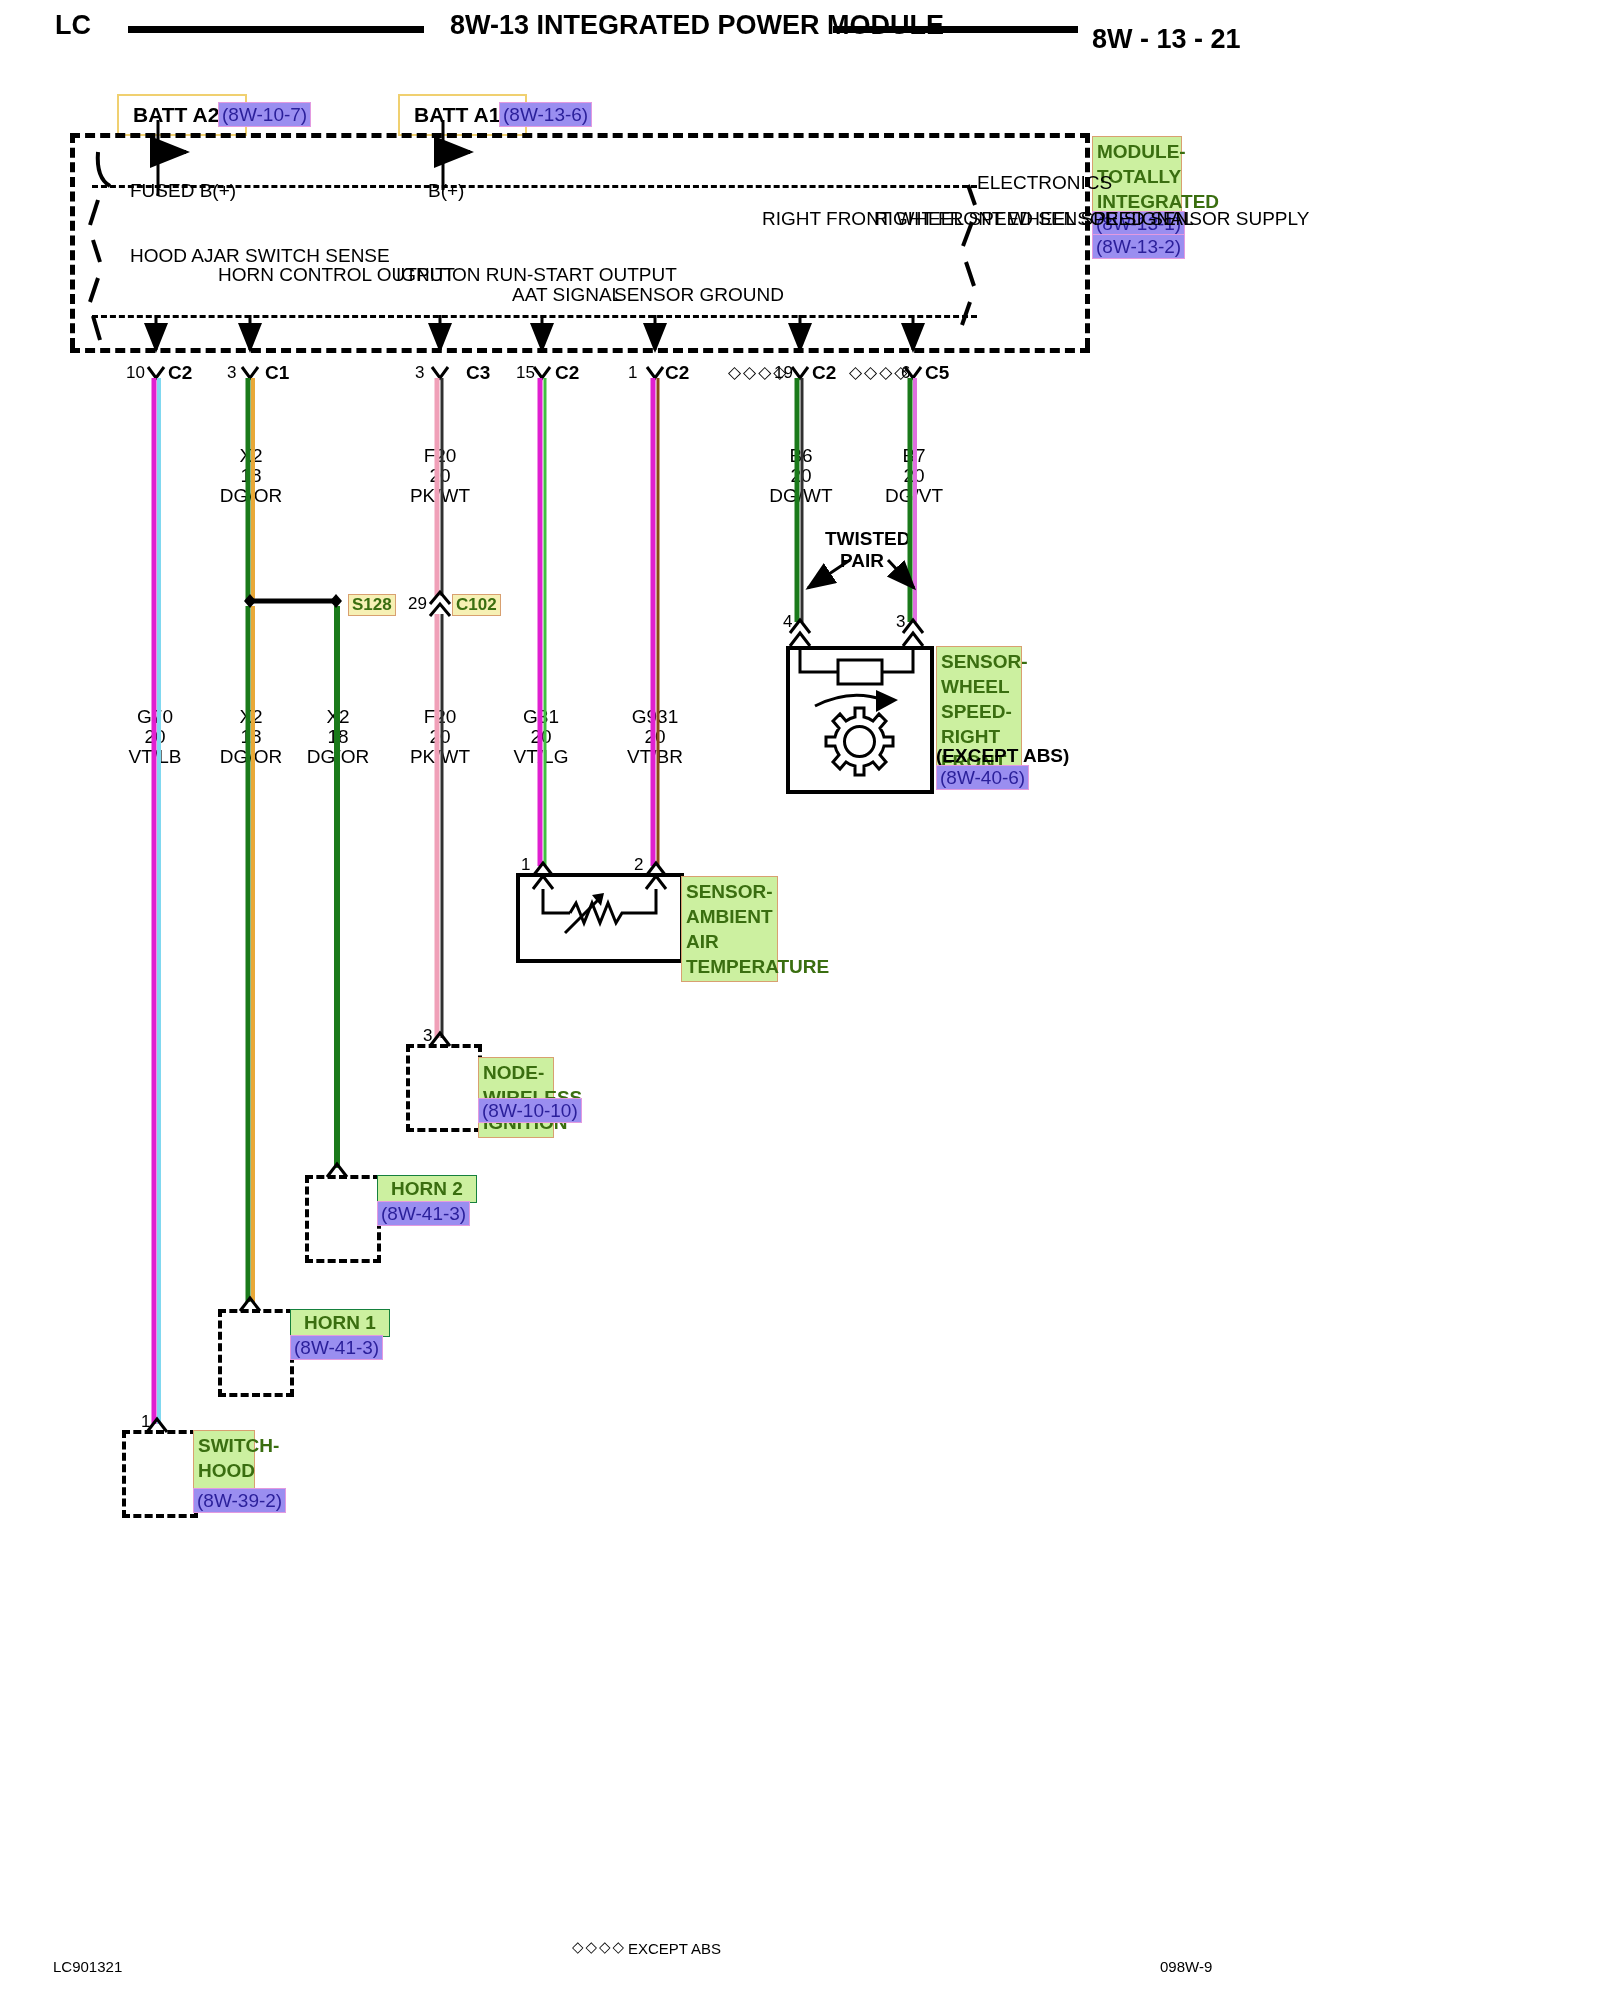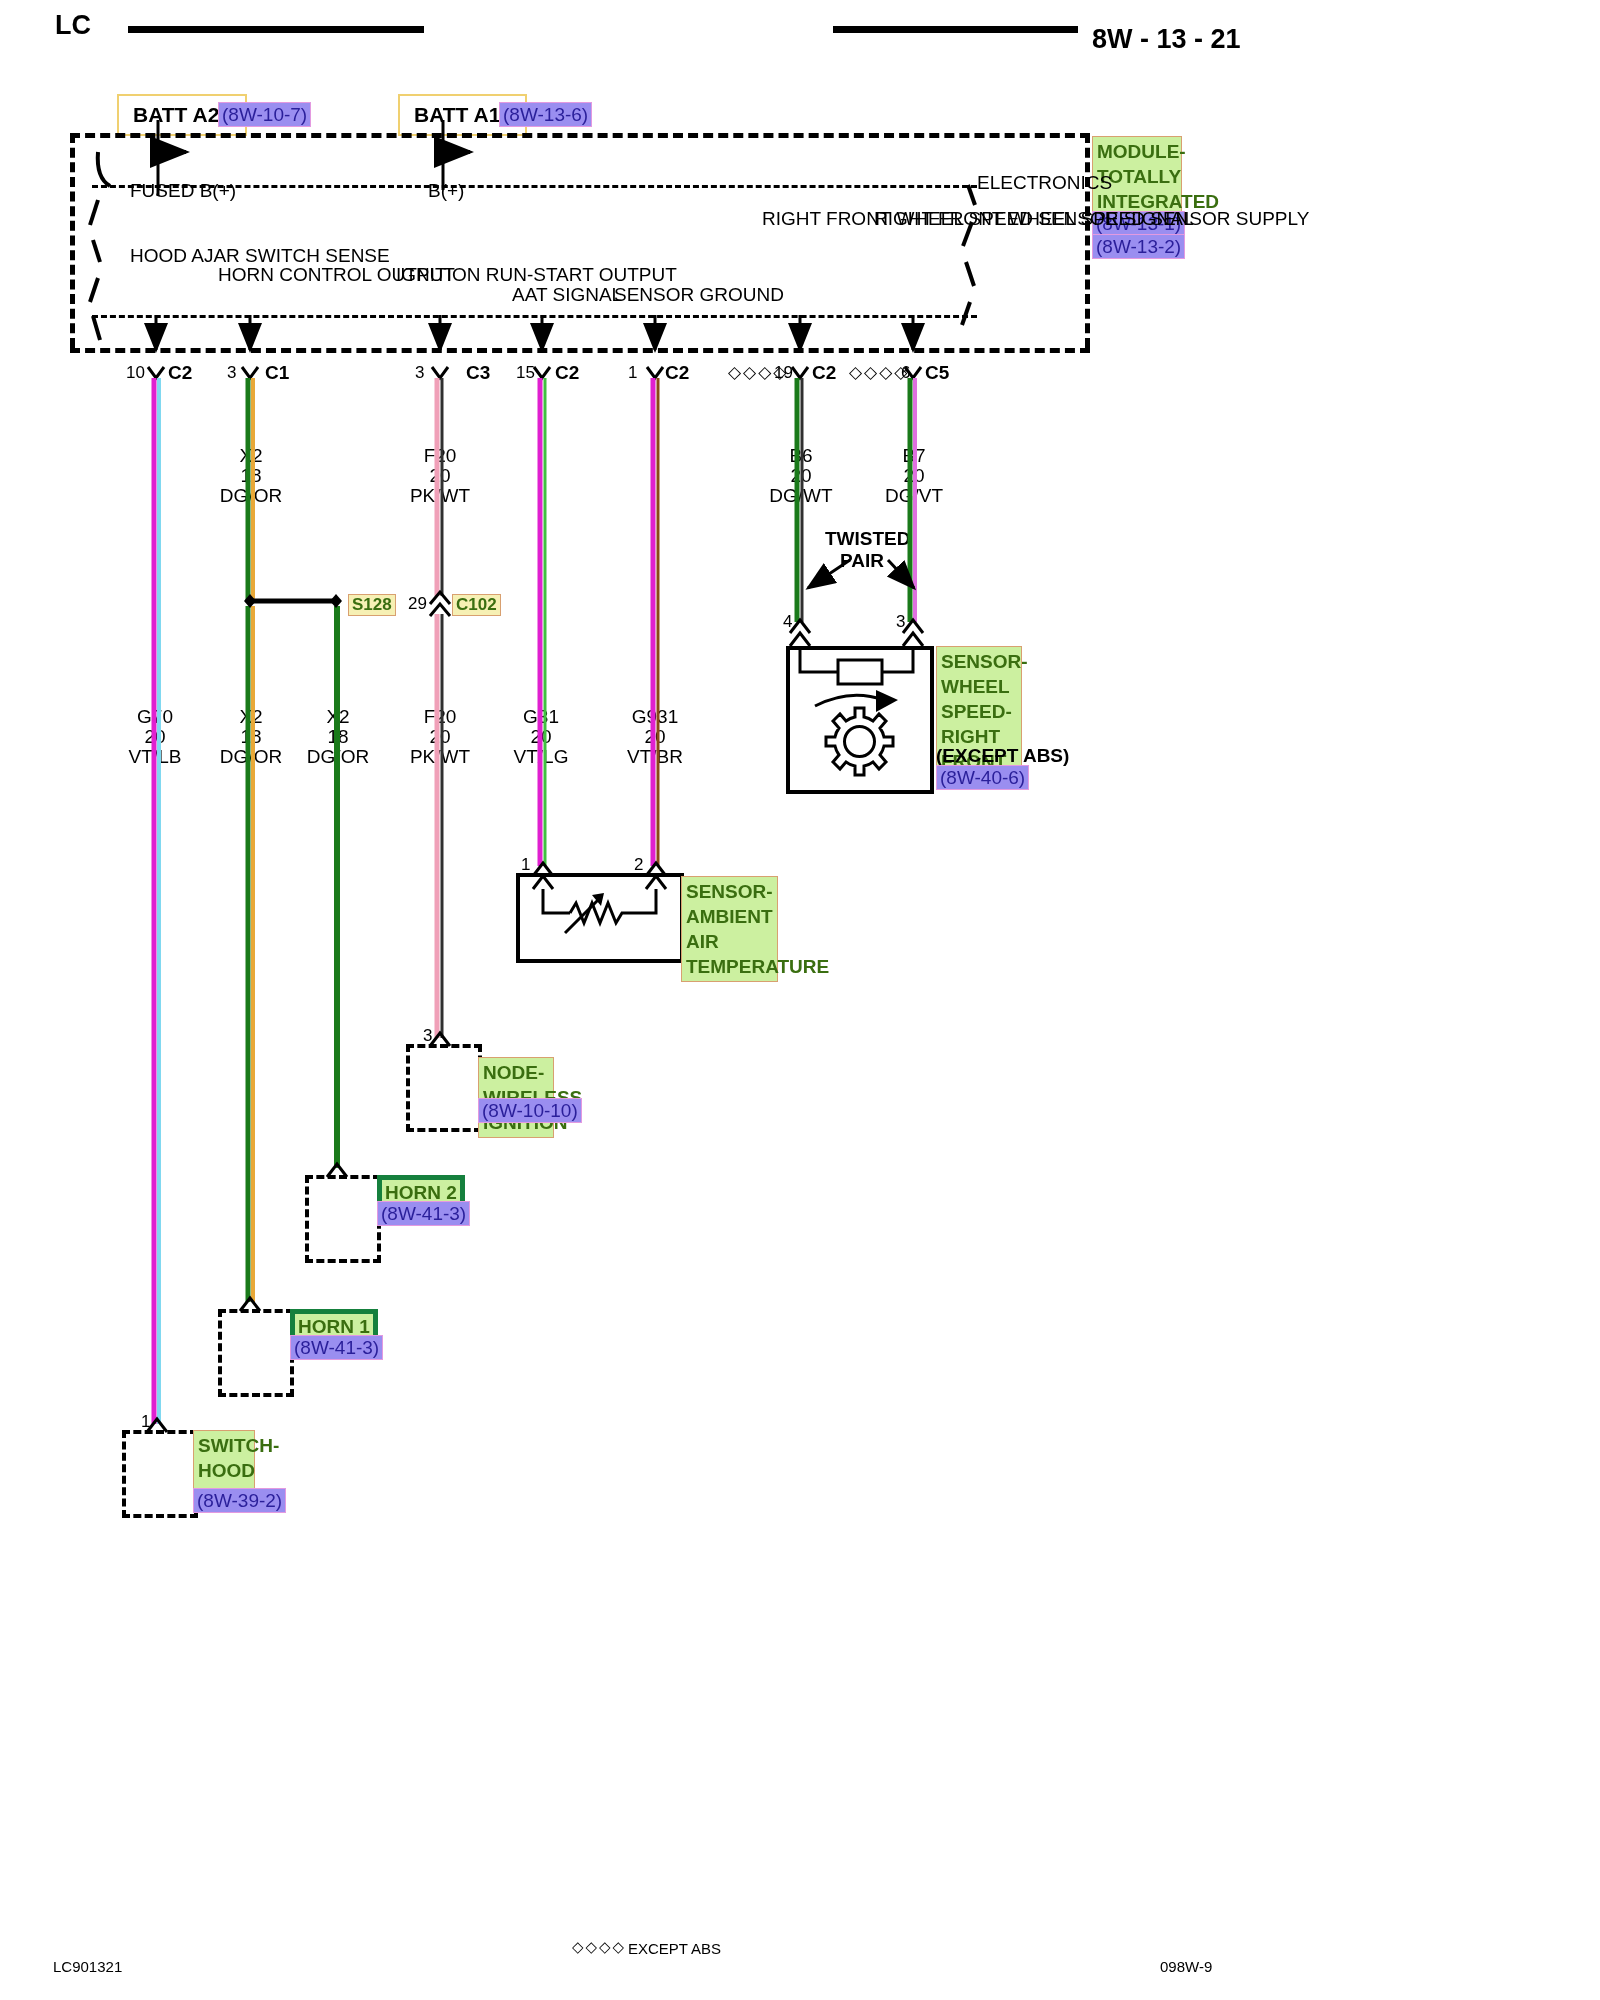--- a/index.html
+++ b/index.html
@@ -33,26 +33,26 @@
 
   
   .t { font-size: 19px; white-space: nowrap; }
   .t-b { font-size: 19px; font-weight: bold; white-space: nowrap; }
   .t-sm { font-size: 17px; white-space: nowrap; }
   .t-xs { font-size: 15px; white-space: nowrap; }
 
   
   .chip-green {
     background: #ccf0a0;
-    border: 5px solid #15803d;
+    border: 1px solid #15803d;
     color: #3a6e10;
     font-weight: bold;
     font-size: 19px;
     line-height: 24px;
-    padding: 1px 3px;
+    padding: 1px 13px;
     white-space: nowrap;
   }
   .chip-green-ml {
     background: #ccf0a0;
     border: 1px solid #d8a070;
     color: #3a6e10;
     font-weight: bold;
     font-size: 19px;
     line-height: 25px;
     padding: 2px 4px;
@@ -119,20 +119,21 @@
     pointer-events: none;
   }
 </style>
 </head>
 <body>
 
 <div id="page">
 
   <div class="abs hdr-text" style="left:55px; top:10px;">LC</div>
   <div class="abs hdr-rule" style="left:128px; top:26px; width:296px;"></div>
+  <div class="abs hdr-text" style="left:450px; top:10px;">8W-13 INTEGRATED POWER MODULE</div>
   <div class="abs hdr-rule" style="left:833px; top:26px; width:245px;"></div>
   <div class="abs hdr-text" style="left:1092px; top:24px;">8W - 13 - 21</div>
 
   <div class="abs chip-batt" style="left:117px; top:94px;">BATT A22</div>
   <div class="abs chip-purple" style="left:218px; top:102px;">(8W-10-7)</div>
 
   <div class="abs chip-batt" style="left:398px; top:94px;">BATT A11</div>
   <div class="abs chip-purple" style="left:499px; top:102px;">(8W-13-6)</div>
 
   <div class="abs dash-h" style="left:70px; top:133px; width:1020px;"></div>

